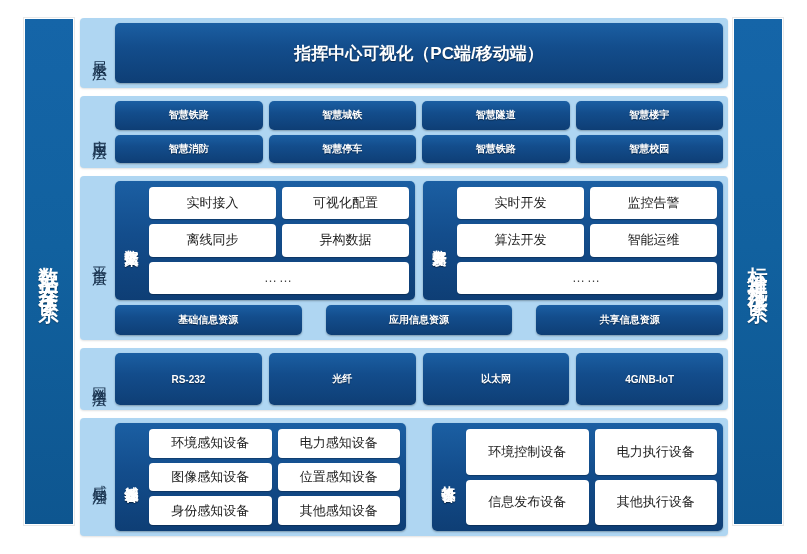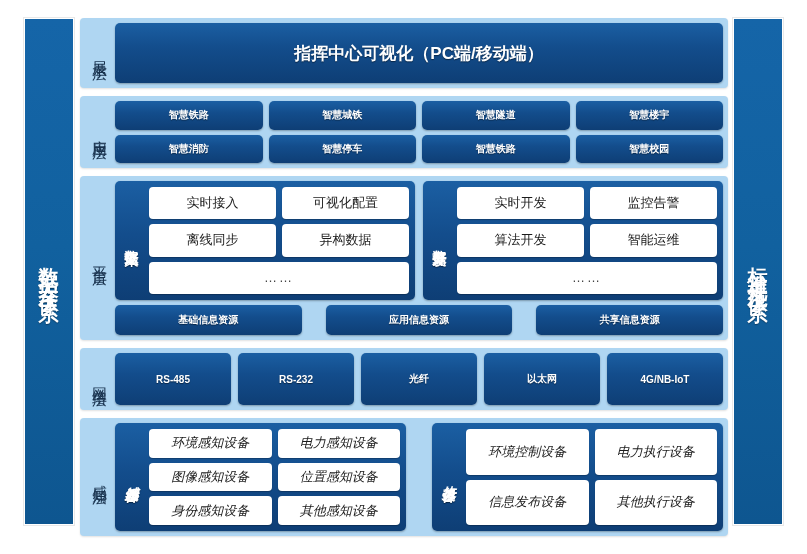--- a/index.html
+++ b/index.html
@@ -135,21 +135,21 @@
   .platform-res{display:flex;gap:24px;height:30px;flex:0 0 30px;}
   .platform-res .pill{flex:1 1 0;}
 
   
   #layer-network{top:348px;height:62px;}
   .net-row{display:flex;gap:7px;flex:1 1 auto;}
   .net-row .pill{flex:1 1 0;}
 
   
   #layer-sense{top:418px;height:118px;}
-  .sense-wrap{display:flex;gap:26px;flex:1 1 auto;min-height:0;font-style:italic;}
+  .sense-wrap{display:flex;gap:26px;flex:1 1 auto;min-height:0;}
   .sense-group{
     flex:1 1 0;
     background:linear-gradient(180deg,#1B5FA3 0%,#134D8C 45%,#0E3E75 100%);
     border-radius:5px;
     box-shadow:0 1px 2px rgba(0,0,0,.3);
     display:flex;padding:6px;box-sizing:border-box;gap:6px;min-width:0;
   }
   .sense-group-label{
     flex:0 0 22px;
     display:flex;align-items:center;justify-content:center;
@@ -262,21 +262,20 @@
 
     </div>
   </div>
 
   <div class="layer" id="layer-network">
     <div class="layer-label">
       <span>网络层</span>
     </div>
     <div class="layer-body">
       <div class="net-row">
-        <div class="pill">RS-485</div>
         <div class="pill">RS-232</div>
         <div class="pill">光纤</div>
         <div class="pill">以太网</div>
         <div class="pill">4G/NB-IoT</div>
       </div>
     </div>
   </div>
 
   <div class="layer" id="layer-sense">
     <div class="layer-label">

